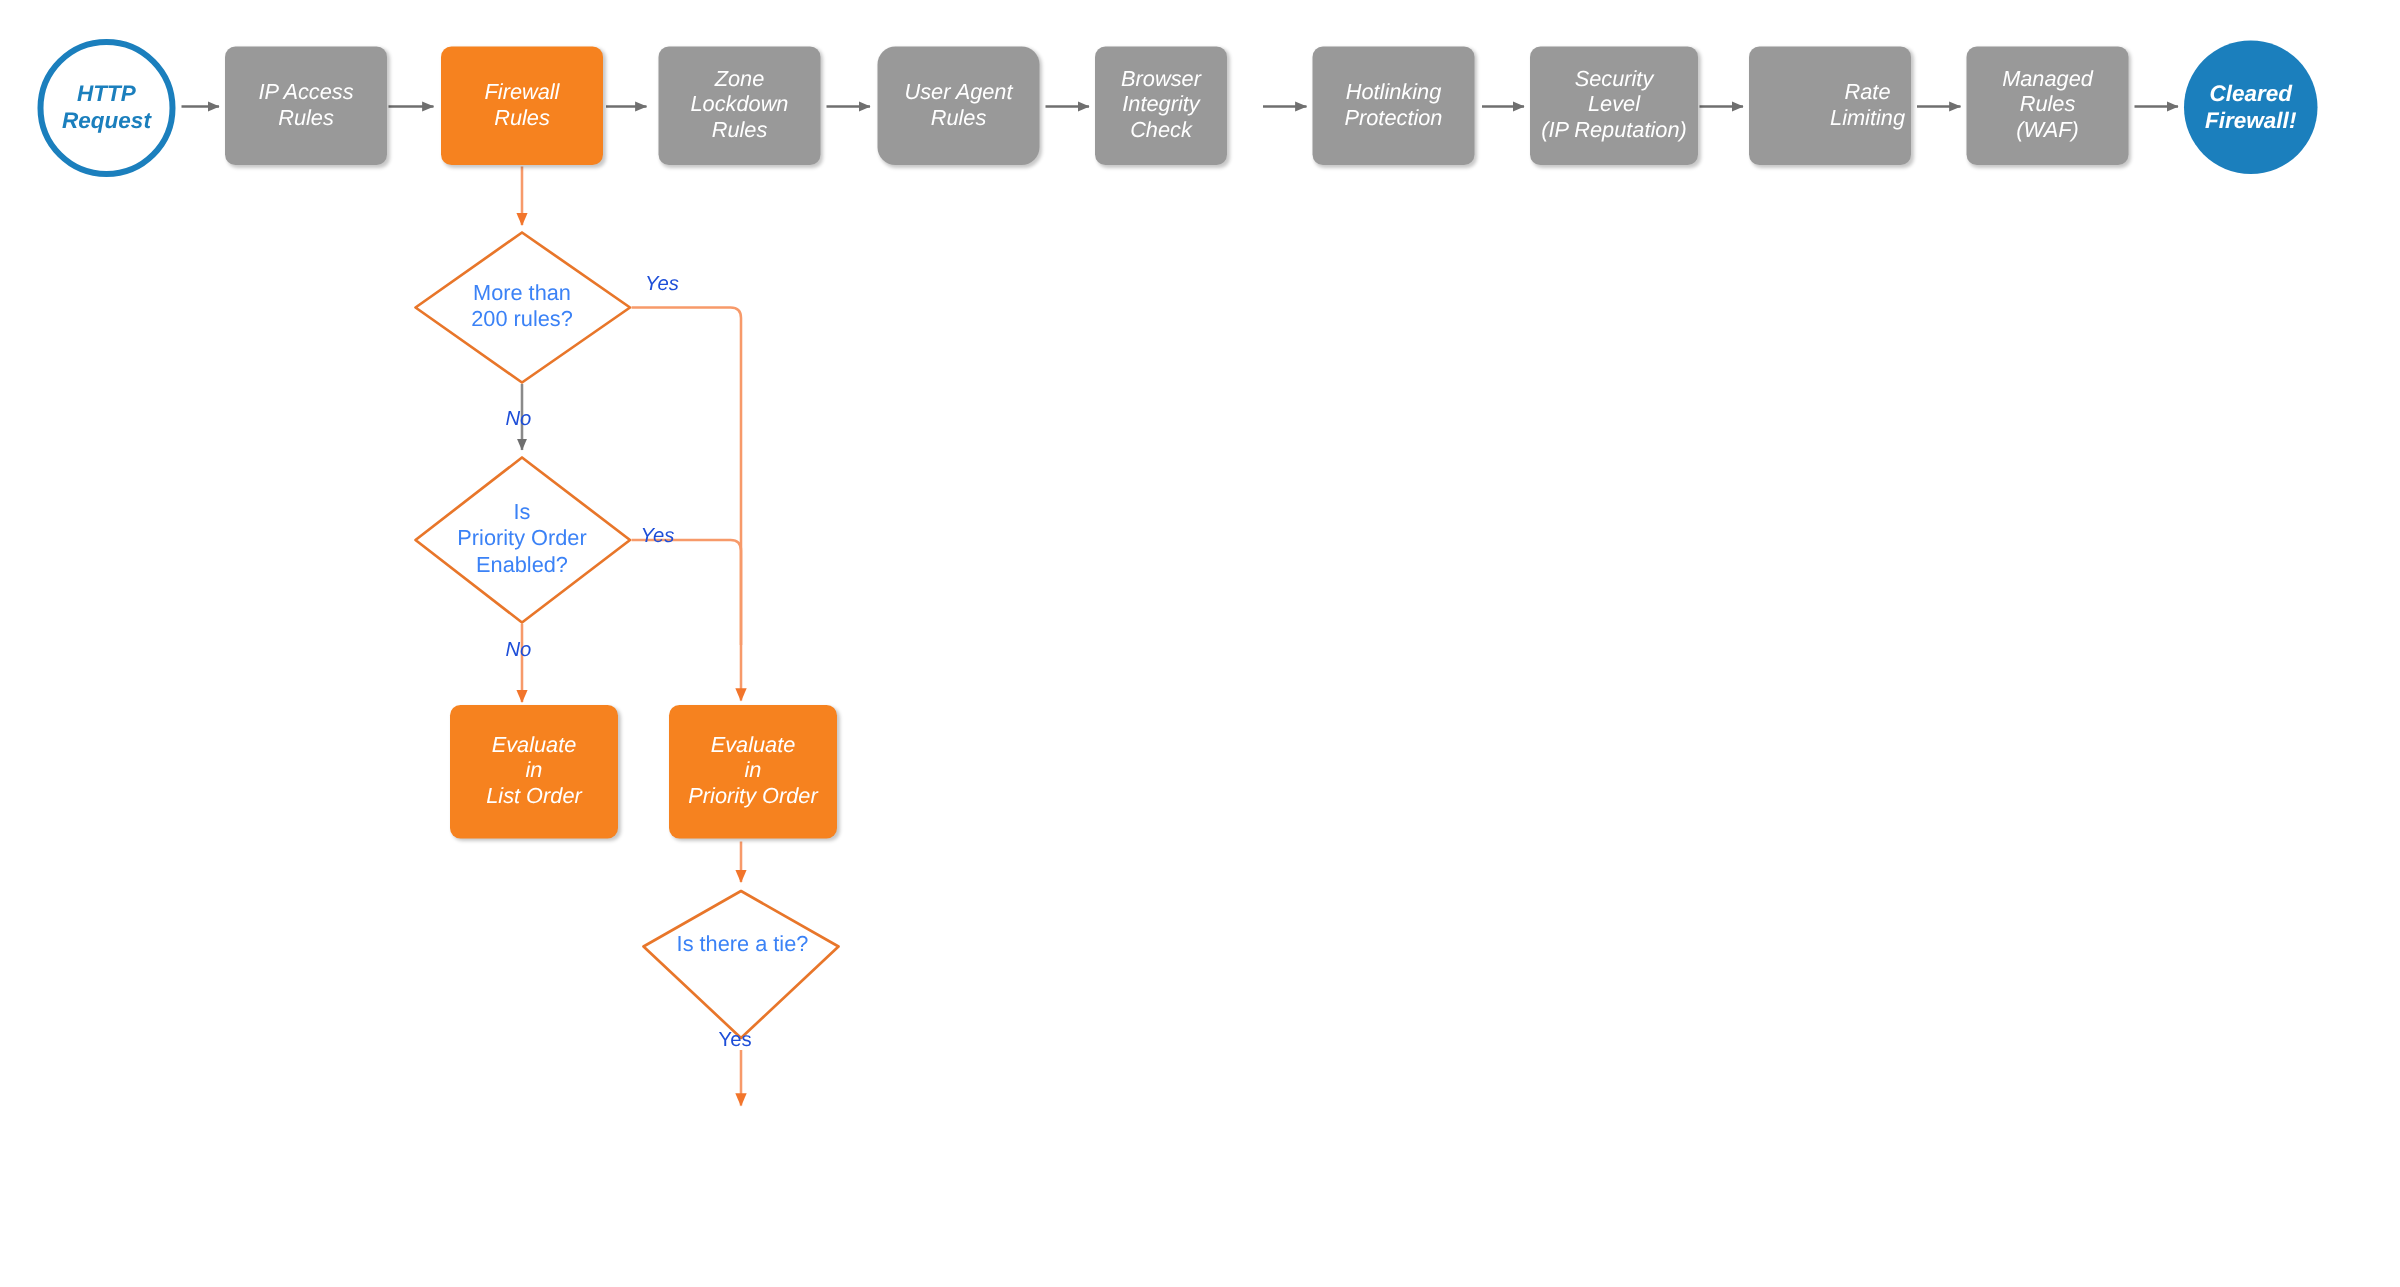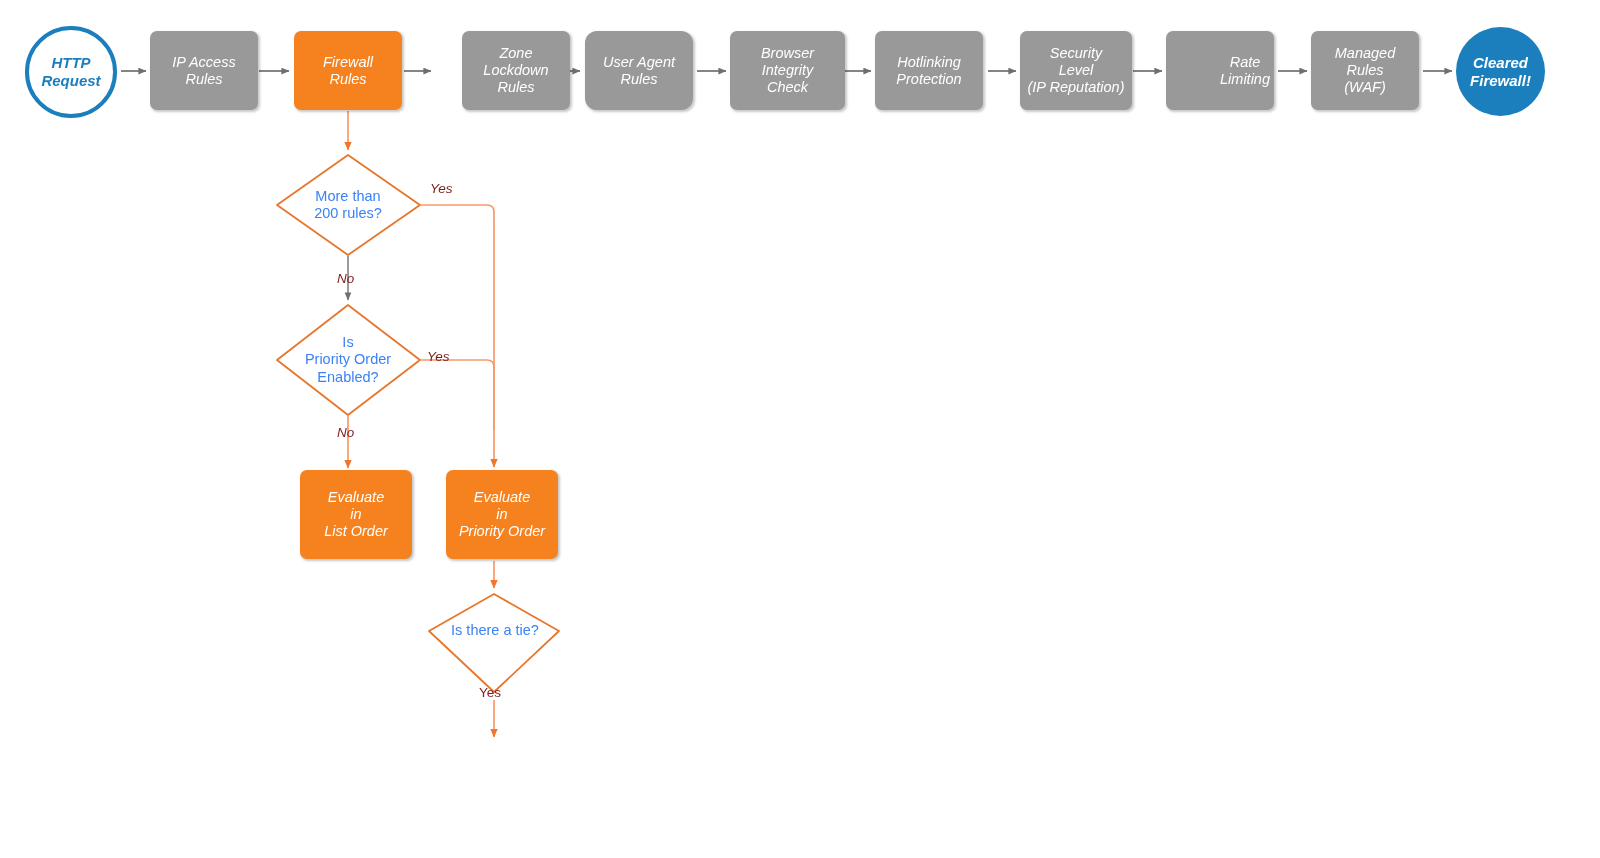--- a/index.html
+++ b/index.html
@@ -80,21 +80,21 @@
     color: #3b82f6;
     line-height: 1.2;
     font-style: normal;
   }
 
   
   .edge-label {
     position: absolute;
     font-size: 13.5px;
     font-style: italic;
-    color: #7f1d1d;
+    color: #1d4ed8;
     white-space: nowrap;
   }
   .edge-label.upright { font-style: normal; }
 </style>
 </head>
 <body>
 
 <div id="canvas">
 
   <svg id="edges" viewBox="0 0 1600 858" xmlns="http://www.w3.org/2000/svg">
@@ -155,36 +155,36 @@
     </div>
   </div>
 
   <div class="node box orange" style="left:294px; top:31px; width:108px; height:79px;">
     <div>
       <span>Firewall</span><br>
       <span>Rules</span>
     </div>
   </div>
 
-  <div class="node box gray" style="left:462px; top:31px; width:108px; height:79px;">
+  <div class="node box gray" style="left:439px; top:31px; width:108px; height:79px;">
     <div>
       <span>Zone</span><br>
       <span>Lockdown</span><br>
       <span>Rules</span>
     </div>
   </div>
 
   <div class="node box gray" style="left:585px; top:31px; width:108px; height:79px;border-radius:12px;">
     <div>
       <span>User Agent</span><br>
       <span>Rules</span>
     </div>
   </div>
 
-  <div class="node box gray" style="left:730px; top:31px; width:115px; height:79px;">
+  <div class="node box gray" style="left:730px; top:31px; width:88px; height:79px;">
     <div>
       <span>Browser</span><br>
       <span>Integrity</span><br>
       <span>Check</span>
     </div>
   </div>
 
   <div class="node box gray" style="left:875px; top:31px; width:108px; height:79px;">
     <div>
       <span>Hotlinking</span><br>

